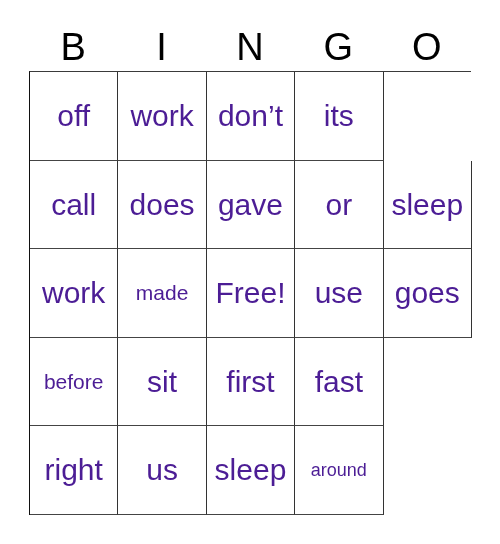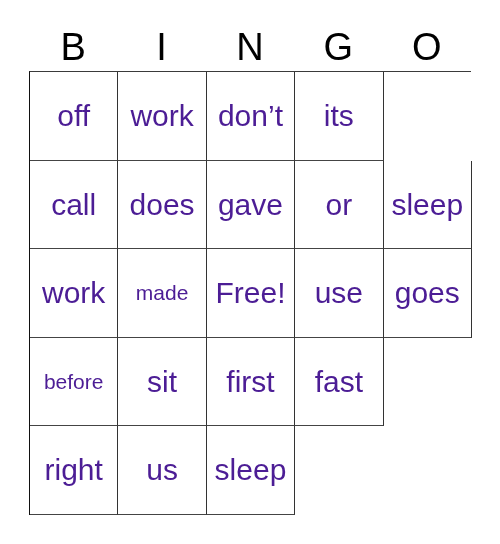--- a/index.html
+++ b/index.html
@@ -164,16 +164,19 @@
     <div class="grid-row">
       <div class="grid-cell">
           <span class="cell-text">right</span>
         </div>
       <div class="grid-cell">
           <span class="cell-text">us</span>
         </div>
       <div class="grid-cell">
           <span class="cell-text">sleep</span>
         </div>
+      <div class="grid-cell">
+          <span class="cell-text xs">around</span>
+        </div>
     </div>
 
   </div>
 </div>
 
 </body></html>

